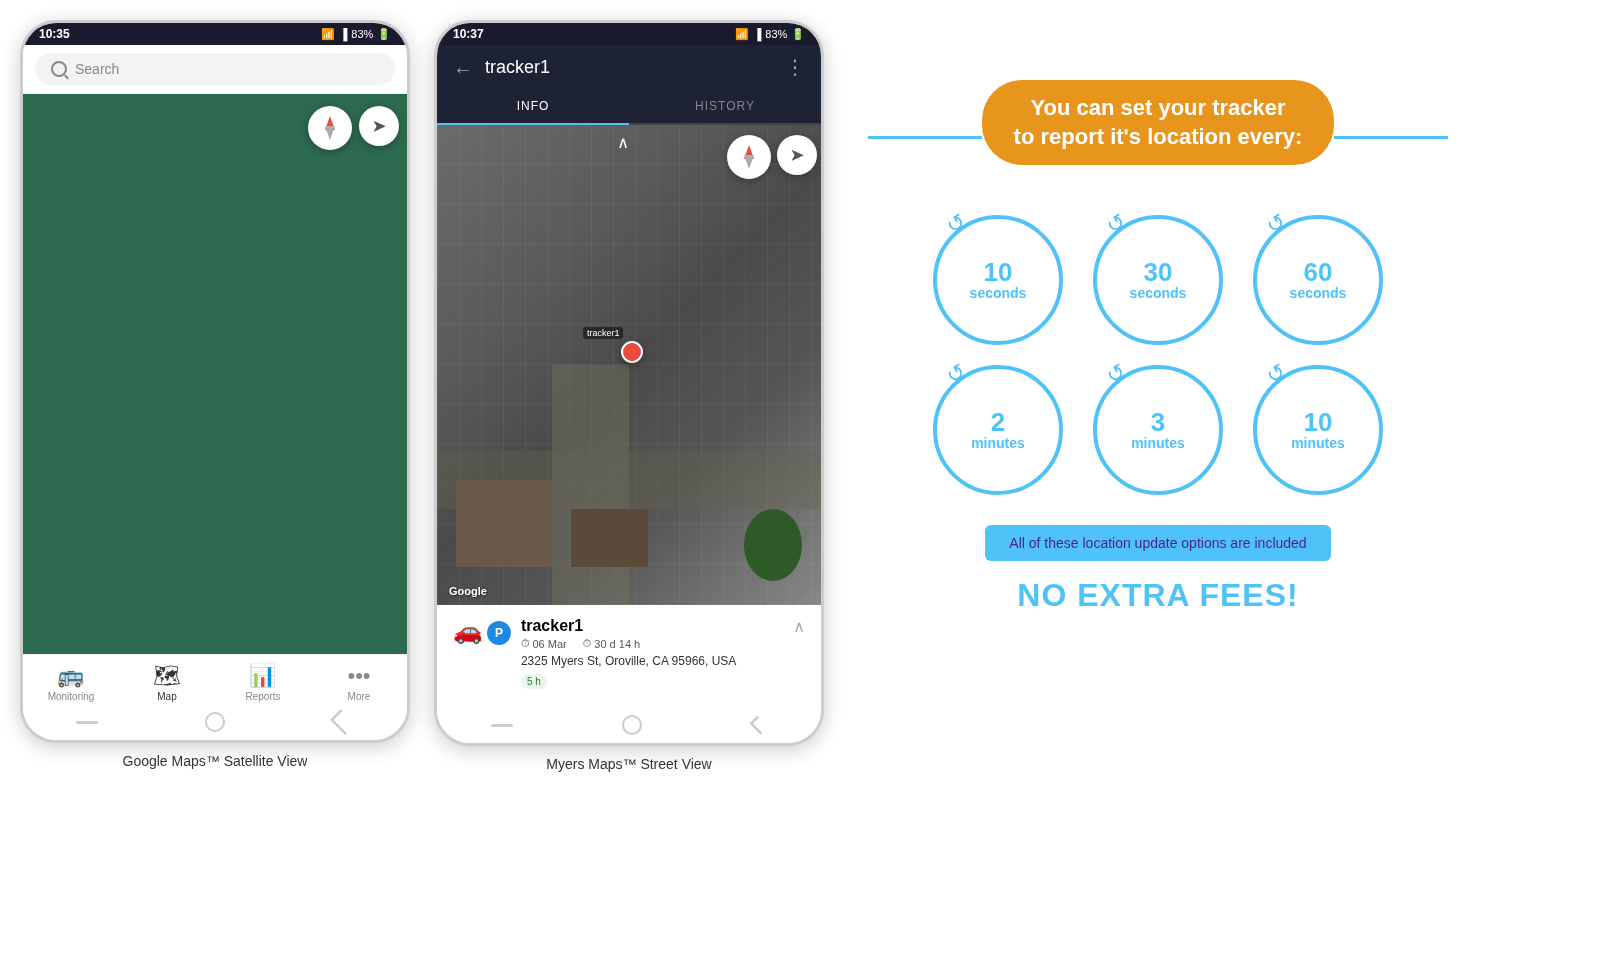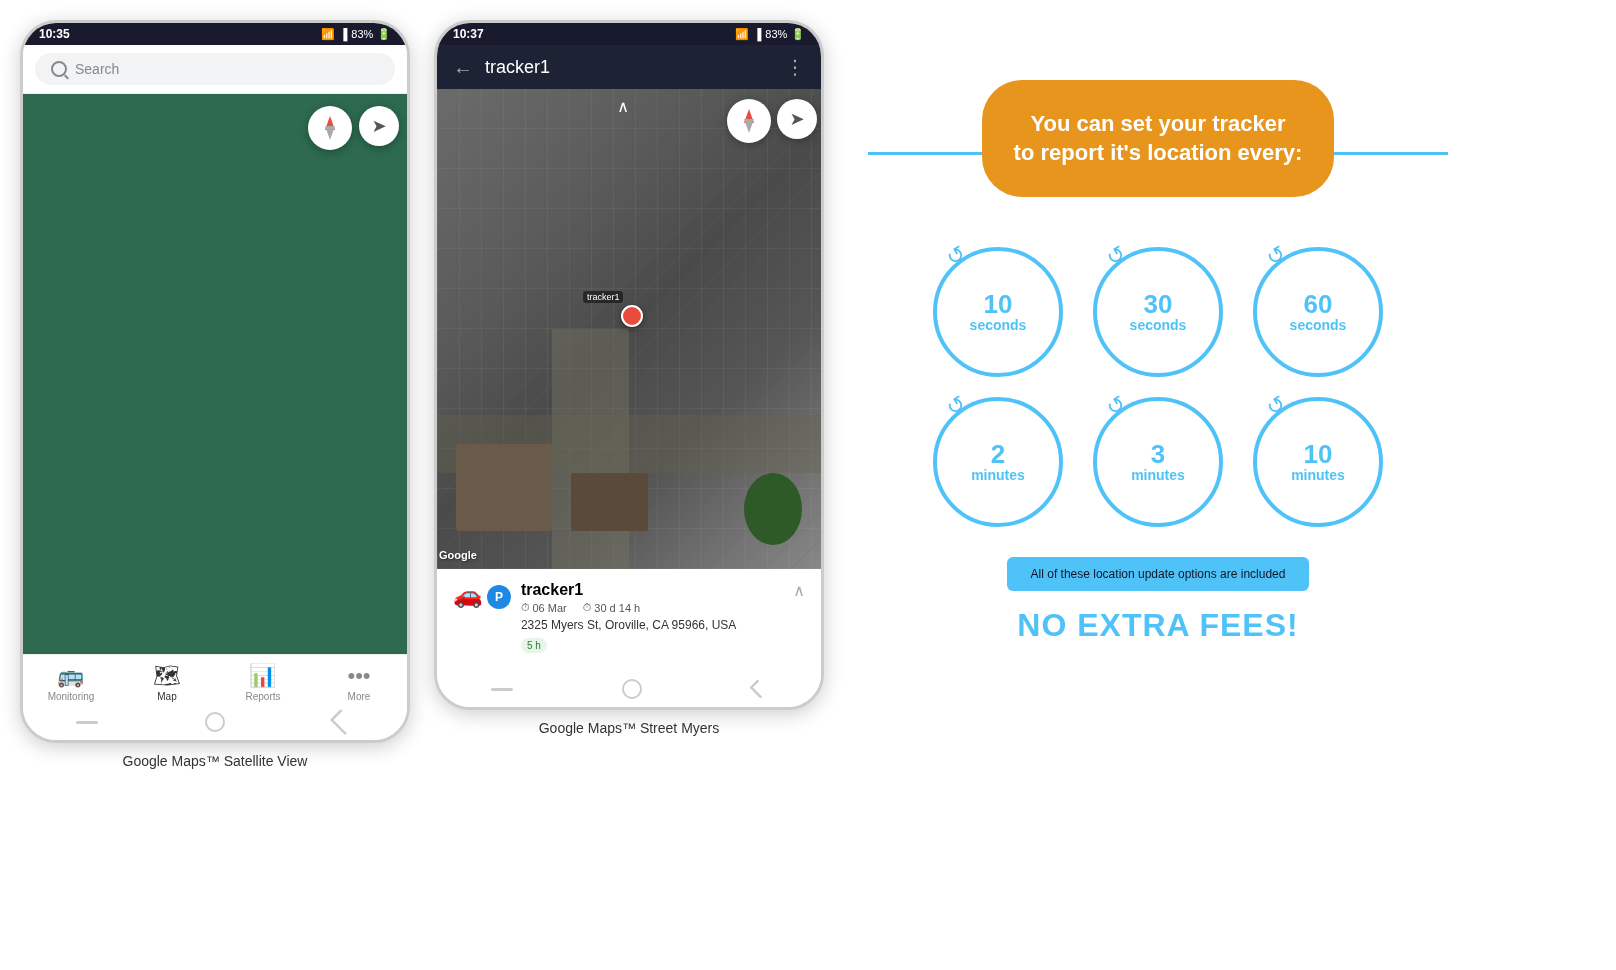--- a/index.html
+++ b/index.html
@@ -241,21 +241,21 @@
       position: absolute;
       top: 42%; left: 38%;
       color: #fff;
       font-size: 9px;
       background: rgba(0,0,0,0.5);
       padding: 1px 4px;
       border-radius: 3px;
     }
     .google-wm2 {
       position: absolute;
-      bottom: 8px; left: 2px;
+      bottom: 8px; left: 12px;
       color: #fff;
       font-size: 11px;
       font-weight: 600;
       text-shadow: 1px 1px 2px rgba(0,0,0,0.5);
     }
 
     
     .tracker-info-panel {
       background: #fff;
       padding: 12px 16px;
@@ -306,21 +306,21 @@
       display: flex;
       flex-direction: column;
       align-items: center;
       justify-content: flex-start;
       padding-top: 60px;
     }
 
     .headline-banner {
       background: #e8951d;
       border-radius: 40px;
-      padding: 30px 32px;
+      padding: 14px 32px;
       text-align: center;
       color: #fff;
       font-size: 22px;
       font-weight: 700;
       line-height: 1.3;
       max-width: 420px;
       margin-bottom: 30px;
     }
     .hl-line {
       flex: 1;
@@ -366,22 +366,22 @@
       left: 10px;
       font-size: 22px;
       color: #4fc3f7;
       transform: rotate(-30deg);
     }
 
     .no-fees-banner {
       background: #4fc3f7;
       border-radius: 6px;
       padding: 10px 24px;
-      color: #0f172a;
-      font-size: 12px;
+      color: #4c1d95;
+      font-size: 14px;
       font-weight: 500;
       margin-bottom: 16px;
       text-align: center;
     }
 
     .no-extra-fees {
       color: #4fc3f7;
       font-size: 32px;
       font-weight: 900;
       letter-spacing: 1px;
@@ -481,20 +481,28 @@
           <span>🔋</span>
         </span>
       </div>
 
       <div class="phone-header">
         <span class="back-arrow">←</span>
         <span class="phone-header-title">tracker1</span>
         <span class="phone-header-more">⋮</span>
       </div>
 
+      <div class="tabs-row">
+        <div class="tab-item active">
+          <span>INFO</span>
+        </div>
+        <div class="tab-item">
+          <span>HISTORY</span>
+        </div>
+      </div>
 
       <div class="map-area" style="min-height:480px;">
         <div class="aerial-map" style="width:100%; height:100%; min-height:480px;">
           <div class="parking-lines"></div>
 
           <div style="position:absolute; bottom:0; left:30%; width:20%; height:50%; background:rgba(120,120,100,0.4);"></div>
           <div style="position:absolute; bottom:20%; left:0; width:100%; height:12%; background:rgba(100,100,80,0.35);"></div>
 
           <div style="position:absolute; bottom:8%; left:5%; width:25%; height:18%; background:#6a5a4a; border-radius:2px;"></div>
           <div style="position:absolute; bottom:8%; left:35%; width:20%; height:12%; background:#5a4a3a; border-radius:2px;"></div>
@@ -541,21 +549,21 @@
           <span class="chevron-up">∧</span>
         </div>
       </div>
 
       <div class="system-nav">
         <div style="width:22px;height:3px;background:#ccc;border-radius:2px;"></div>
         <div style="width:20px;height:20px;border:2px solid #ccc;border-radius:50%;"></div>
         <div style="width:16px;height:12px;border-left:3px solid #ccc;border-bottom:3px solid #ccc;border-radius:2px;transform:rotate(45deg);"></div>
       </div>
     </div>
-    <div class="caption">Google Maps™ Street Myers</div>
+    <div class="caption">Myers Maps™ Street View</div>
   </div>
 
   <div class="info-panel">
 
     <div style="display:flex; align-items:center; width:100%; gap:0; margin-bottom:20px;">
       <div class="hl-line"></div>
       <div class="headline-banner">
         <span>You can set your tracker</span><br>
         <span>to report it's location every:</span>
       </div>

